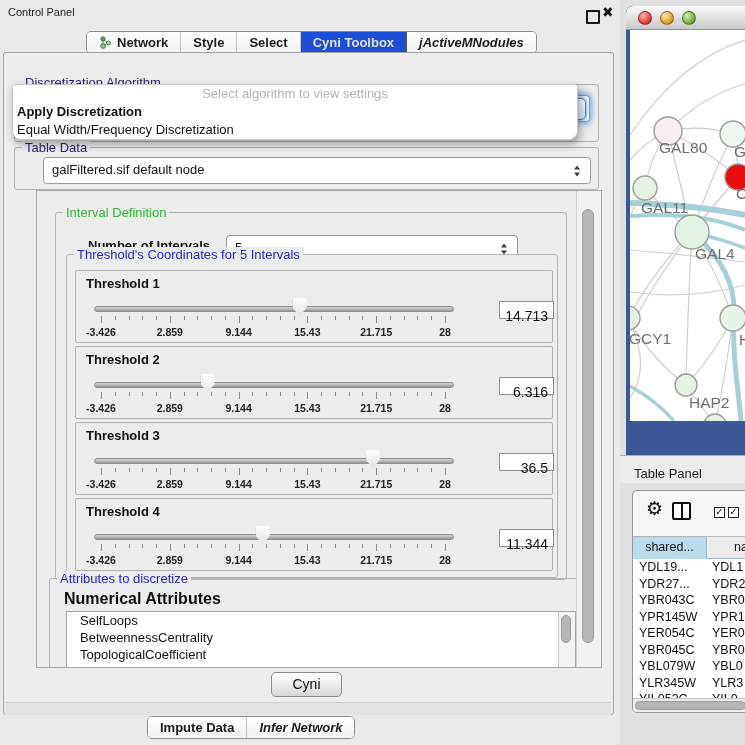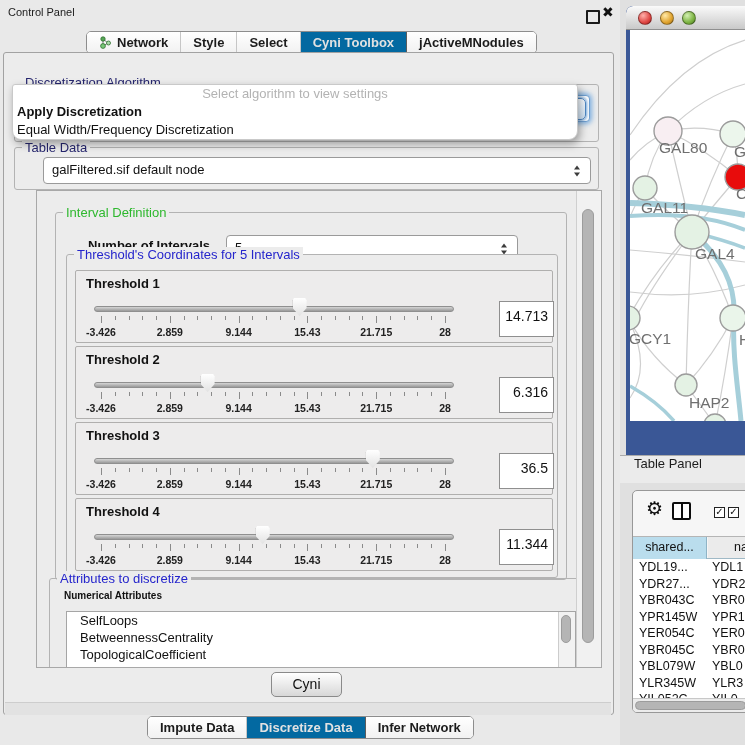--- a/index.html
+++ b/index.html
@@ -10,22 +10,22 @@
   .cpanel{position:absolute;left:0;top:0;width:620px;height:745px;background:#e9e9e9;}
   .cp-titlebar{position:absolute;left:0;top:0;width:100%;height:26px;}
   .cp-title{position:absolute;left:8px;top:6px;font-size:11px;color:#1c1c1c;}
   .wbtn-float{position:absolute;left:586px;top:10px;width:10px;height:10px;border:2px solid #1a1a1a;border-radius:1px;}
   .wbtn-close{position:absolute;left:602px;top:4px;font-size:14px;font-weight:bold;color:#111;}
 
   .seg-bar{position:absolute;display:flex;height:21px;background:#fff;border:1px solid #8d8d8d;
            border-radius:5px;overflow:hidden;align-items:stretch;}
   .seg{display:flex;align-items:center;padding:0 12px;font-size:13px;font-weight:bold;color:#1b1b1b;
        border-right:1px solid #c6c6c6;background:linear-gradient(#ffffff,#f1f1f1);white-space:nowrap;}
-  .seg:last-child{border-right:none;}
-  .seg.sel{background:#0369a1;color:#e2e2e2;border-right-color:#5c5c5c;text-align:right;}
+  .seg:last-child{border-right:none;font-style:italic;}
+  .seg.sel{background:#1d4ed8;color:#e2e2e2;border-right-color:#5c5c5c;text-align:right;}
   .topbar{left:86px;top:31px;}
   .botbar{left:147px;top:716px;}
   .net-ic{margin-right:5px;}
 
   .outer-panel{position:absolute;left:3px;top:52px;width:611px;height:663px;background:#ececec;
                border:1px solid #a2a2a2;border-radius:3px;box-sizing:border-box;}
   .bottom-strip{position:absolute;left:5px;top:702px;width:606px;height:12px;background:#e2e2e2;border-top:1px solid #cdcdcd;}
 
   .fieldset{position:absolute;border:1px solid #b3b3b3;border-radius:3px;box-sizing:border-box;}
   .legend{position:absolute;top:-8px;left:7px;background:#ececec;padding:0 3px;font-size:13px;line-height:15px;white-space:nowrap;}
@@ -58,45 +58,45 @@
   .ttitle{position:absolute;left:10px;top:5px;font-weight:bold;font-size:13px;}
   .szone{position:absolute;left:25px;top:26px;width:344px;height:46px;}
   .track{position:absolute;left:-7px;top:9px;width:358px;height:4px;background:linear-gradient(#d5d5d5,#999999);
          border:1px solid #8f8f8f;border-radius:3px;}
   .thumb{position:absolute;top:1px;width:14px;height:18px;background:linear-gradient(#ffffff,#e2e2e2);
          clip-path:polygon(10% 0,90% 0,100% 12%,100% 55%,50% 100%,0 55%,0 12%);filter:drop-shadow(0 0 1px #777);}
   .tick{position:absolute;top:19px;width:1px;height:4px;background:#8a8a8a;}
   .tick.major{height:7px;}
   .labrow{position:absolute;left:0;top:29px;width:100%;height:14px;}
   .axlab{position:absolute;transform:translateX(-50%);font-size:10.5px;font-weight:bold;color:#222;white-space:nowrap;}
-  .vbox{position:absolute;left:423px;top:30px;width:55px;height:36px;background:#fff;border:1px solid #8f8f8f;
+  .vbox{position:absolute;left:423px;top:30px;width:55px;height:18px;background:#fff;border:1px solid #8f8f8f;
         font-size:14px;line-height:28px;text-align:right;padding-right:5px;box-sizing:border-box;}
 
-  .attr-sub{position:absolute;left:14px;top:11px;font-weight:bold;font-size:10px;}
+  .attr-sub{position:absolute;left:14px;top:11px;font-weight:bold;font-size:16px;}
   .attr-list{position:absolute;left:16px;top:32px;width:510px;height:90px;background:#fff;border:1px solid #a5a5a5;box-sizing:border-box;}
   .attr-item{height:17px;line-height:17px;font-size:13px;padding-left:13px;white-space:nowrap;}
   .lsb-zone{position:absolute;right:0;top:0;bottom:0;width:16px;background:#f2f2f2;border-left:1px solid #cccccc;}
 
   .apply-btn{position:absolute;left:271px;top:672px;width:71px;height:25px;background:linear-gradient(#ffffff,#d7d7d7);
              border:1px solid #8a8a8a;border-radius:5px;font-size:14px;text-align:center;line-height:23px;box-sizing:border-box;}
 
   
   .rregion{position:absolute;left:620px;top:0;width:125px;height:745px;background:#e0e0e0;}
   .netwin{position:absolute;left:626px;top:6px;width:119px;height:449px;background:var(--window-frame-blue,#3a5796);
           border-radius:7px 0 0 0;overflow:hidden;}
   .nw-titlebar{position:absolute;left:0;top:0;width:100%;height:24px;background:linear-gradient(#fafafa,#c9c9c9);
                border-bottom:1px solid #8f8f8f;border-radius:7px 0 0 0;box-sizing:border-box;}
   .tl{position:absolute;top:5px;width:14px;height:14px;border-radius:50%;border:1px solid rgba(0,0,0,.35);box-sizing:border-box;}
   .tl-red{left:12px;background:radial-gradient(circle at 35% 30%,#ffb0aa,#df4744 60%,#a81f1d);}
   .tl-yellow{left:34px;background:radial-gradient(circle at 35% 30%,#ffe9a8,#e0a32e 60%,#a8751a);}
   .tl-green{left:56px;background:radial-gradient(circle at 35% 30%,#d3f0b2,#7cb342 60%,#4e7d24);}
   .nw-canvas{position:absolute;left:4px;top:24px;width:115px;height:391px;background:#fff;overflow:hidden;}
 
   .tp-band{position:absolute;left:620px;top:455px;width:125px;height:28px;background:#ebebeb;border-top:1px solid #ababab;box-sizing:border-box;}
-  .tp-title{position:absolute;left:14px;top:0;font-size:13px;color:#1c1c1c;}
+  .tp-title{position:absolute;left:14px;top:10px;font-size:13px;color:#1c1c1c;}
   .tpanel{position:absolute;left:632px;top:490px;width:118px;height:223px;background:#f6f6f6;border:1px solid #989898;
           border-radius:5px 0 0 5px;overflow:hidden;box-sizing:border-box;}
   .gear{position:absolute;left:13px;top:8px;font-size:19px;color:#0d0d0d;line-height:19px;}
   .colicon{position:absolute;left:39px;top:11px;width:19px;height:18px;border:2px solid #0d0d0d;border-radius:2px;box-sizing:border-box;background:#fff;}
   .colicon::after{content:"";position:absolute;left:7px;top:0;width:2px;height:100%;background:#0d0d0d;}
   .chk{position:absolute;top:16px;width:11px;height:11px;border:1.5px solid #222;box-sizing:border-box;font-size:10px;
        line-height:8px;text-align:center;color:#111;background:#fff;}
   .thead{position:absolute;left:0;top:45px;width:220px;height:23px;border-top:1px solid #b5b5b5;border-bottom:1px solid #9fb9c6;box-sizing:border-box;}
   .hc1{position:absolute;left:0;top:0;width:74px;height:27px;background:var(--table-header-blue,#badded);
        border-right:1px solid #8fb4c6;font-size:12.5px;text-align:center;line-height:21px;box-sizing:border-box;}
@@ -376,23 +376,20 @@
         <div class="scroll-thumb" style="left:5px;top:18px;width:12px;height:434px;"></div>
       </div>
     </div>
 
     <div class="apply-btn">Cyni</div>
 
     <div class="seg-bar botbar">
       <div class="seg">
         <span>Impute Data</span>
       </div>
-      <div class="seg sel">
-        <span>Discretize Data</span>
-      </div>
       <div class="seg">
         <span>Infer Network</span>
       </div>
     </div>
   </div>
 
   <div class="rregion"></div>
 
   <div class="netwin">
     <div class="nw-titlebar">

